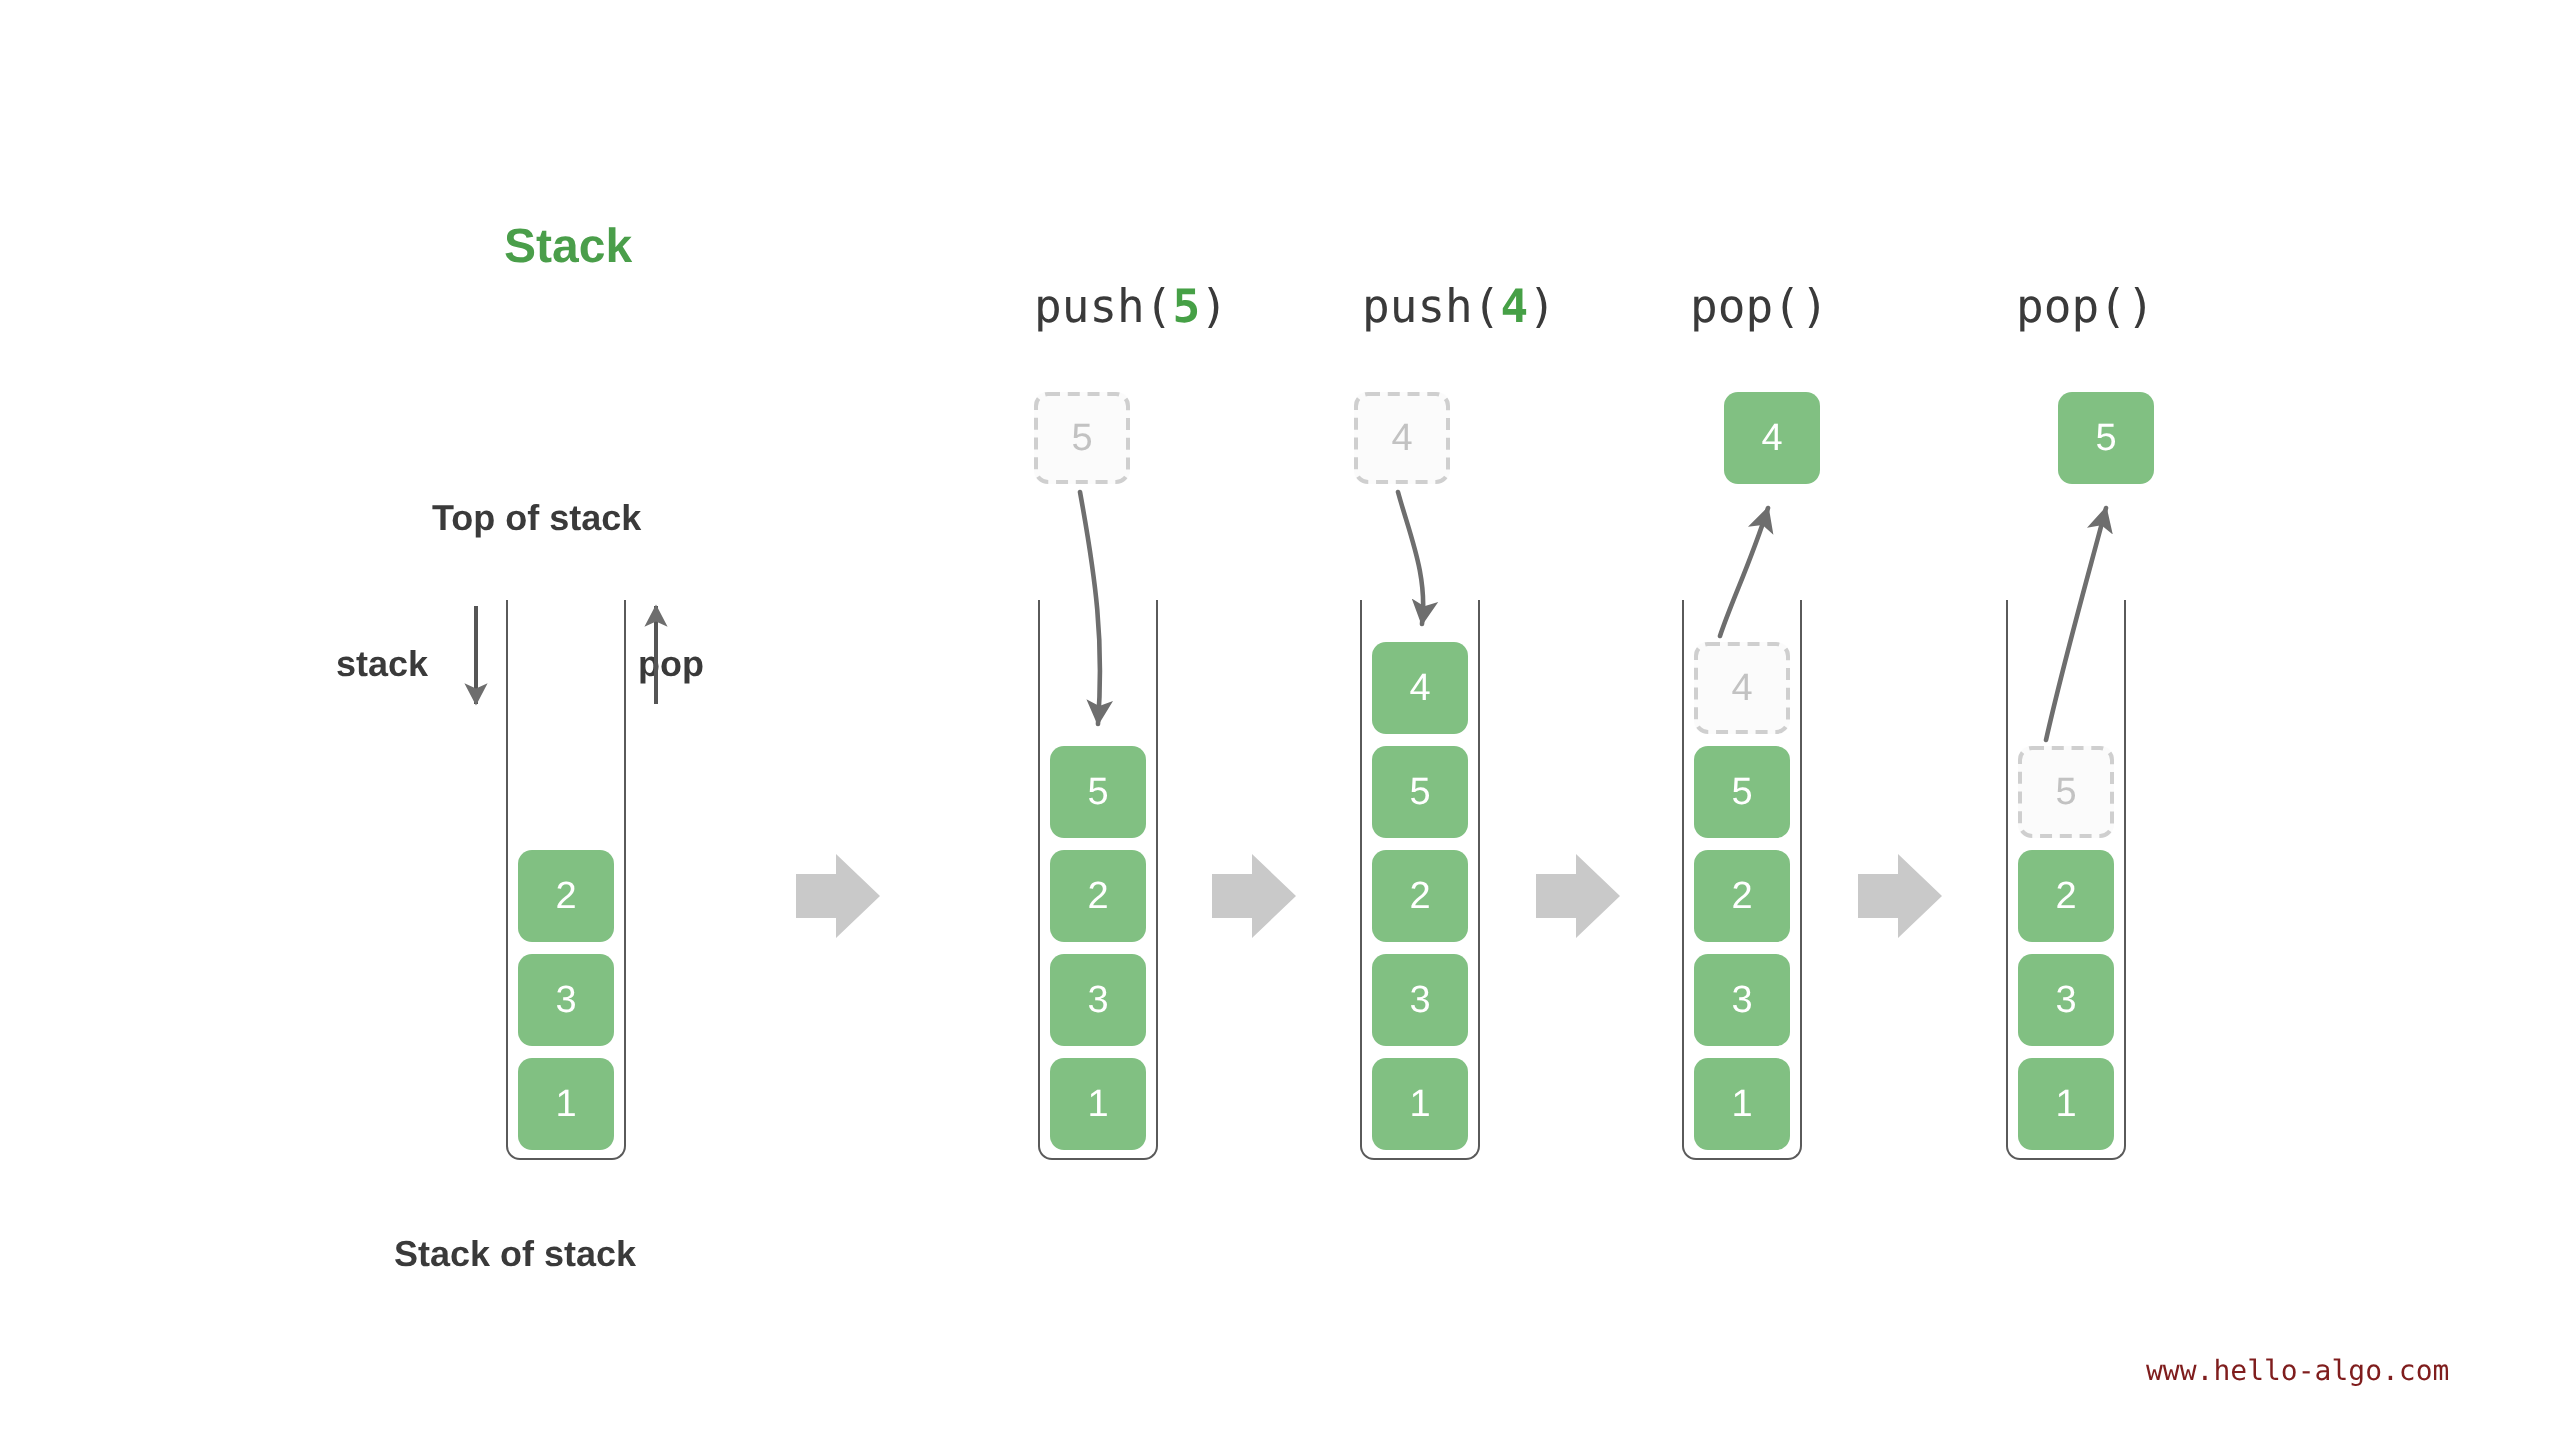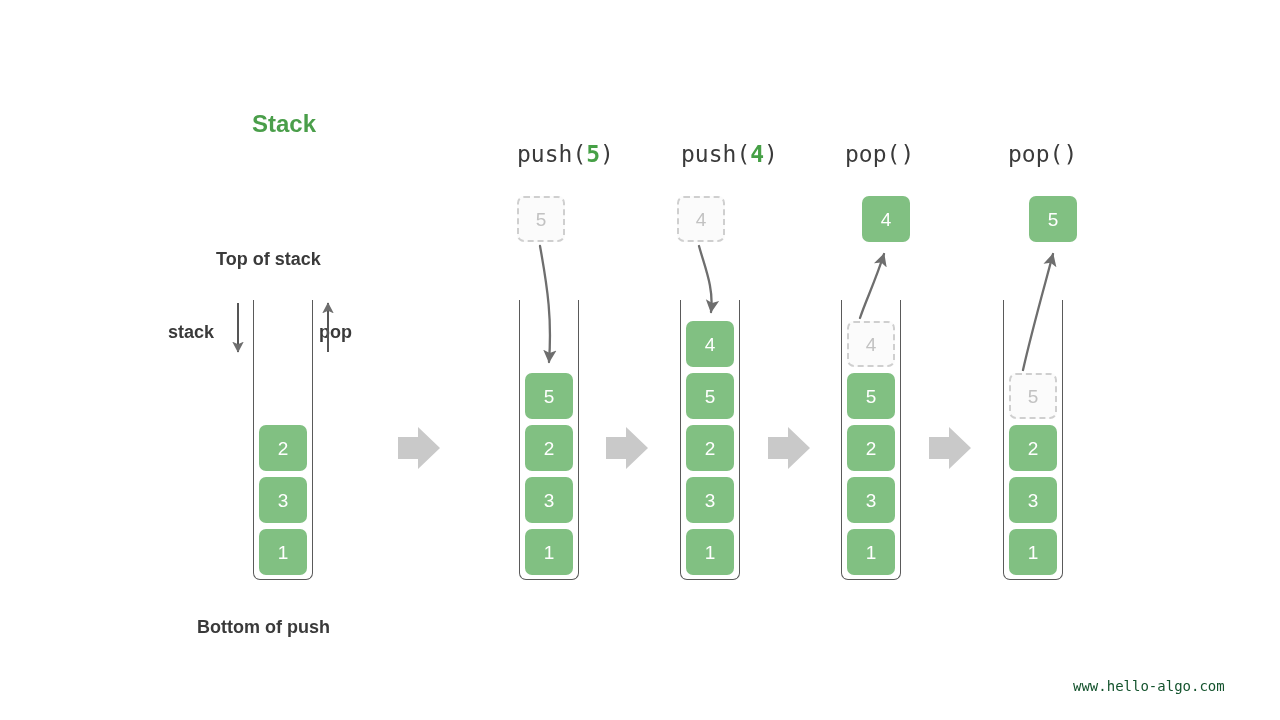--- a/index.html
+++ b/index.html
@@ -30,21 +30,21 @@
     font-size: 23px;
     color: #3a3a3a;
     white-space: nowrap;
     letter-spacing: 0px;
   }
   .op-header .arg { color: #46a046; font-weight: bold; }
   .watermark {
     position: absolute;
     font-family: "DejaVu Sans Mono", "Liberation Mono", monospace;
     font-size: 14px;
-    color: #14532d;
+    color: #7f1d1d;
     white-space: nowrap;
   }
 
   
   .container-u {
     position: absolute;
     border-left: 1.6px solid #5a5a5a;
     border-right: 1.6px solid #5a5a5a;
     border-bottom: 1.6px solid #5a5a5a;
     border-top: none;
@@ -78,21 +78,21 @@
   }
 </style>
 </head>
 <body>
 
 <div id="stage">
 
   <div class="stack-title" style="left:252px; top:110px;">Stack</div>
 
   <div class="label-bold" style="left:216px; top:249px;">Top of stack</div>
-  <div class="label-bold" style="left:197px; top:617px;">Bottom of push</div>
+  <div class="label-bold" style="left:197px; top:617px;">Stack of stack</div>
   <div class="label-bold" style="left:168px; top:322px;">stack</div>
   <div class="label-bold" style="left:319px; top:322px;">pop</div>
 
   <div class="op-header" style="left:517px; top:141px;text-align:center;">
     <span>push(</span><span class="arg">5</span><span>)</span>
   </div>
   <div class="op-header" style="left:681px; top:141px;">
     <span>push(</span><span class="arg">4</span><span>)</span>
   </div>
   <div class="op-header" style="left:845px; top:141px;">

